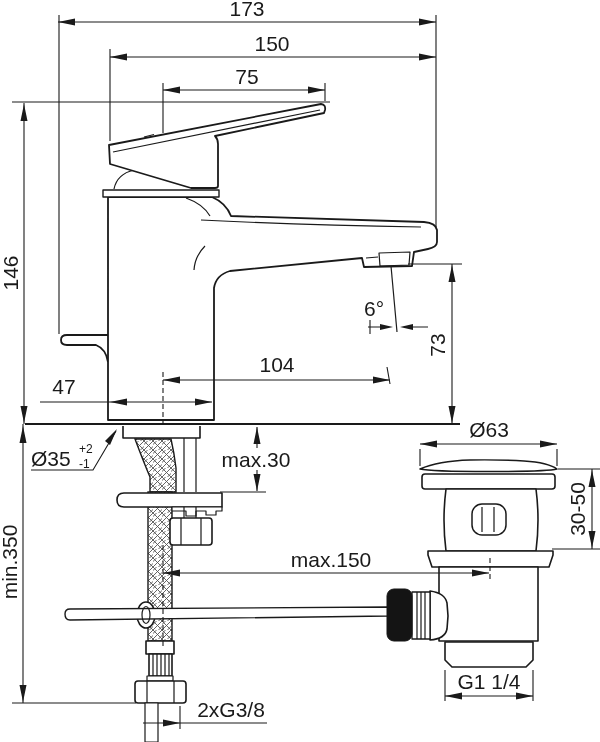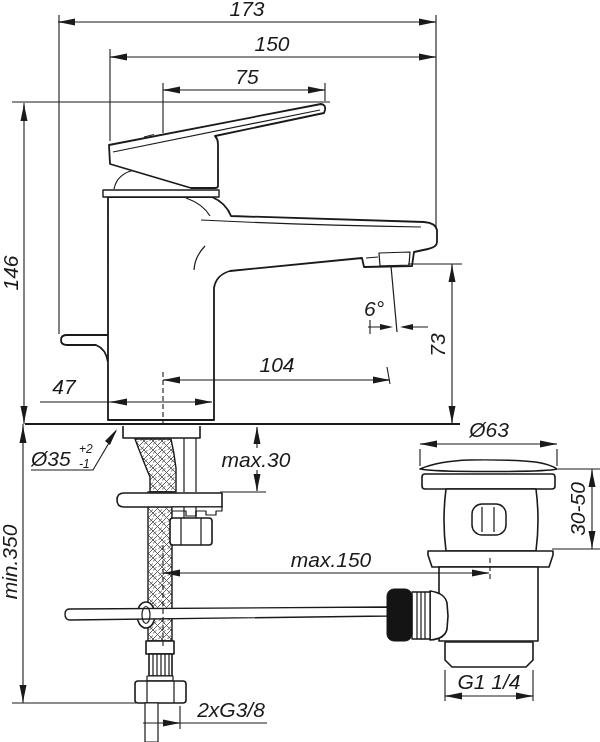--- a/index.html
+++ b/index.html
@@ -1,16 +1,16 @@
 <!DOCTYPE html>
 <html><head>
 <meta charset="utf-8">
 <style>
   html,body{margin:0;padding:0;background:#ffffff;}
-  .stage{width:552px;height:742px;background:#ffffff;position:relative;font-family:"Liberation Sans",sans-serif;font-style:italic;}
+  .stage{width:552px;height:742px;background:#ffffff;position:relative;font-family:"Liberation Sans",sans-serif;}
   svg{display:block;}
   .outline{fill:#ffffff;stroke:#1a1a1a;stroke-width:1.8;stroke-linejoin:round;}
   .outline-thin{fill:none;stroke:#1a1a1a;stroke-width:1.2;stroke-linejoin:round;}
   .solid-black{fill:#141414;stroke:#141414;}
   .dim{stroke:#1a1a1a;stroke-width:1.1;fill:none;}
   .dim-dash{stroke:#1a1a1a;stroke-width:1.1;fill:none;stroke-dasharray:5 3;}
   .arrow{fill:#1a1a1a;stroke:none;}
   .dimtext{font-family:"Liberation Sans",sans-serif;font-size:21px;fill:#1a1a1a;}
   .dimtext-small{font-family:"Liberation Sans",sans-serif;font-size:12px;fill:#1a1a1a;}
   .braidfill{fill:url(#braid);stroke:#1a1a1a;stroke-width:1.4;}

